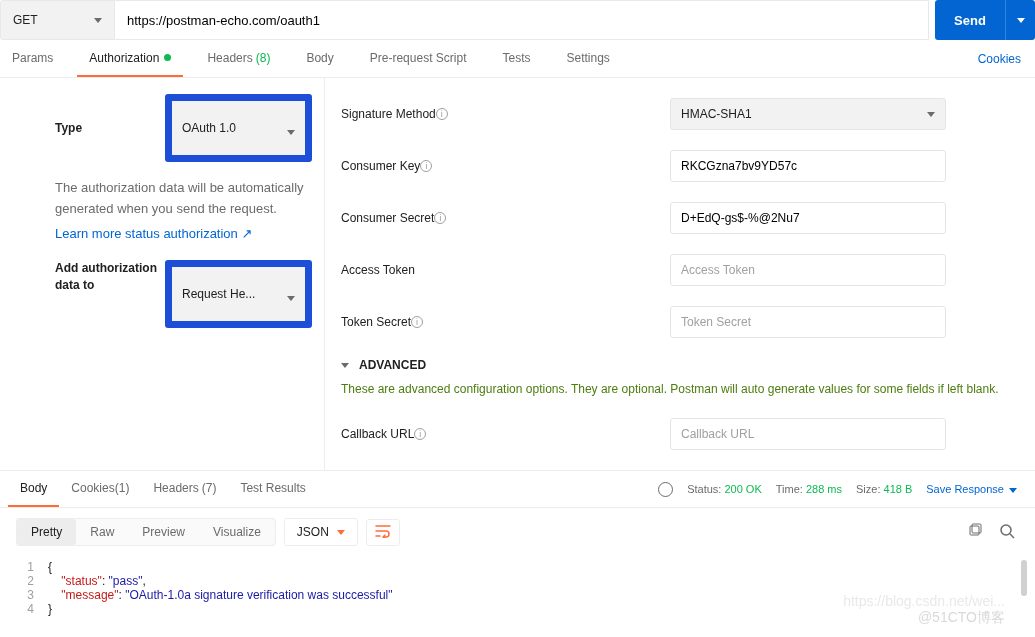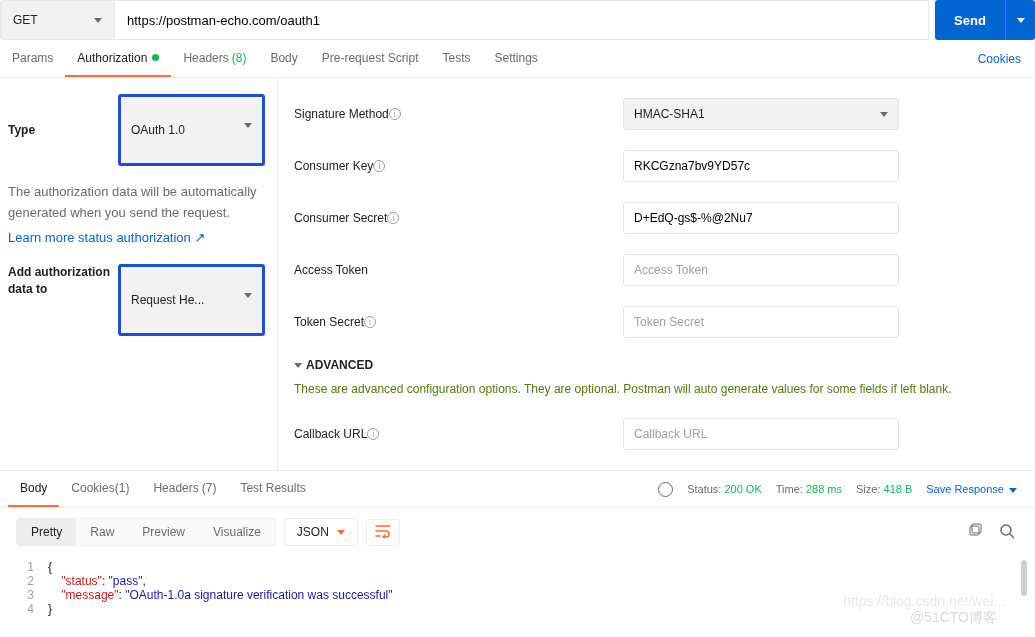--- a/index.html
+++ b/index.html
@@ -4,45 +4,45 @@
 <style>
 * { box-sizing: border-box; margin: 0; padding: 0; font-family: -apple-system, BlinkMacSystemFont, "Segoe UI", Helvetica, Arial, sans-serif; }
 body { width: 1035px; height: 637px; background: #fff; font-size: 12px; color: #212121; overflow: hidden; }
 
 .request-bar { display: flex; padding: 0; height: 40px; }
 .method-select { width: 115px; background: #f2f2f2; border: 1px solid #e8e8e8; border-radius: 3px 0 0 3px; display: flex; align-items: center; padding: 0 12px; justify-content: space-between; cursor: pointer; }
 .url-input { flex: 1; border: 1px solid #e8e8e8; border-left: none; padding: 16px 12px; font-size: 13px; outline: none; }
 .send-btn { width: 70px; background: #0265d2; color: #fff; border: none; font-weight: 600; font-size: 13px; cursor: pointer; border-radius: 3px 0 0 3px; margin-left: 6px; }
 .send-drop { width: 30px; background: #0265d2; border: none; border-left: 1px solid rgba(255,255,255,0.2); border-radius: 0 3px 3px 0; color: #fff; display: flex; align-items: center; justify-content: center; cursor: pointer; }
 
-.tabs { display: flex; gap: 0; border-bottom: 1px solid #ededed; align-items: center; padding: 0; height: 38px; }
+.tabs { display: flex; gap: 12px; border-bottom: 1px solid #ededed; align-items: center; padding: 0; height: 38px; }
 .tab { padding: 0 12px; height: 100%; display: flex; align-items: center; font-size: 12px; color: #6b6b6b; cursor: pointer; border-bottom: 2px solid transparent; }
 .tab.active { color: #212121; border-bottom-color: #ff6c37; font-weight: 500; }
 .tab .dot { width: 7px; height: 7px; border-radius: 50%; background: #0cbb52; margin-left: 5px; }
 .tab .count { color: #0cbb52; margin-left: 3px; }
 .right-link { margin-left: auto; color: #0265d2; padding-right: 14px; cursor: pointer; }
 
 .main { display: flex; height: 392px; }
-.left-pane { width: 278px; border-right: 1px solid #ededed; padding: 16px 12px 0 8px; }
+.left-pane { width: 278px; border-right: 1px solid #ededed; padding: 16px 12px 0 8px; margin-left: 47px; }
 .left-row { display: flex; align-items: center; margin-bottom: 16px; }
 .left-label { width: 110px; font-size: 12px; color: #212121; font-weight: 600; }
-.left-select { flex: 1; background: #f2f2f2; border: 3px solid #1d4ed8; border-radius: 3px; padding: 26px 10px; font-size: 12px; display: flex; justify-content: space-between; align-items: flex-start; cursor: pointer; }
+.left-select { flex: 1; background: #f2f2f2; border: 7px solid #1d4ed8; border-radius: 3px; padding: 20px 10px; font-size: 12px; display: flex; justify-content: space-between; align-items: flex-end; cursor: pointer; }
 .left-note { font-size: 13px; color: #6b6b6b; line-height: 1.6; margin-bottom: 4px; }
 .left-note a { color: #0265d2; text-decoration: none; }
 .arrow-icon::after { content: " ↗"; }
 
 .right-pane { flex: 1; padding: 20px 16px 0 16px; overflow-y: auto; }
 .form-row { display: flex; align-items: center; margin-bottom: 20px; }
 .form-label { width: 295px; font-size: 12px; color: #212121; display: flex; align-items: center; }
 .info-icon { width: 12px; height: 12px; border: 1px solid #a0a0a0; border-radius: 50%; display: inline-flex; align-items: center; justify-content: center; font-size: 9px; color: #a0a0a0; }
 .form-input, .form-select { width: 276px; border: 1px solid #e4e4e4; border-radius: 3px; padding: 8px 10px; font-size: 12px; outline: none; margin-left: 34px; }
 .form-select { background: #f2f2f2; display: flex; justify-content: space-between; align-items: center; cursor: pointer; }
 .form-input::placeholder { color: #a0a0a0; }
 
-.advanced-header { display: flex; align-items: center; gap: 4px; font-weight: 700; font-size: 12px; margin: 18px 0 10px 0; cursor: pointer; }
+.advanced-header { display: flex; align-items: center; gap: 10px; font-weight: 700; font-size: 12px; margin: 18px 0 10px 0; cursor: pointer; }
 .advanced-note { font-size: 12px; color: #4d7c0f; margin-bottom: 22px; }
 
 .response-tabs { display: flex; align-items: center; border-top: 1px solid #ededed; border-bottom: 1px solid #ededed; height: 38px; padding: 0 8px; }
 .rtab { padding: 0 12px; height: 100%; display: flex; align-items: center; color: #6b6b6b; cursor: pointer; border-bottom: 2px solid transparent; font-size: 12px; }
 .rtab.active { color: #212121; border-bottom-color: #ff6c37; }
 .resp-meta { margin-left: auto; display: flex; align-items: center; gap: 14px; font-size: 11px; color: #6b6b6b; padding-right: 10px; }
 .resp-meta .green { color: #0cbb52; }
 .resp-meta .save { color: #0265d2; cursor: pointer; }
 .globe-icon { display: inline-block; width: 15px; height: 15px; border: 1px solid #6b6b6b; border-radius: 50%; position: relative; }
 
@@ -60,21 +60,21 @@
 .gutter { width: 48px; text-align: right; padding-right: 14px; color: #a0a0a0; user-select: none; }
 .code { white-space: pre; }
 .json-key { color: #c41a16; }
 .json-str { color: #1a1aa6; }
 .json-punct { color: #212121; }
 .scrollbar-stub { position: absolute; right: 8px; width: 6px; background: #d0d0d0; border-radius: 3px; }
 
 .chevron-down { width: 0; height: 0; border-left: 4px solid transparent; border-right: 4px solid transparent; border-top: 5px solid #6b6b6b; }
 .chevron-down-white { border-top-color: #fff; }
 
-.watermark { position: absolute; right: 38px; bottom: 10px; color: #d9d9d9; font-size: 14px; pointer-events: none; }
+.watermark { position: absolute; right: 30px; bottom: 10px; color: #d9d9d9; font-size: 14px; pointer-events: none; }
 .watermark2 { position: absolute; right: 30px; bottom: 28px; color: #e9e9e9; font-size: 14px; pointer-events: none; }
 </style>
 </head>
 <body>
 
 <div class="request-bar">
   <div class="method-select">
     <span>GET</span>
     <span class="chevron-down"></span>
   </div>

